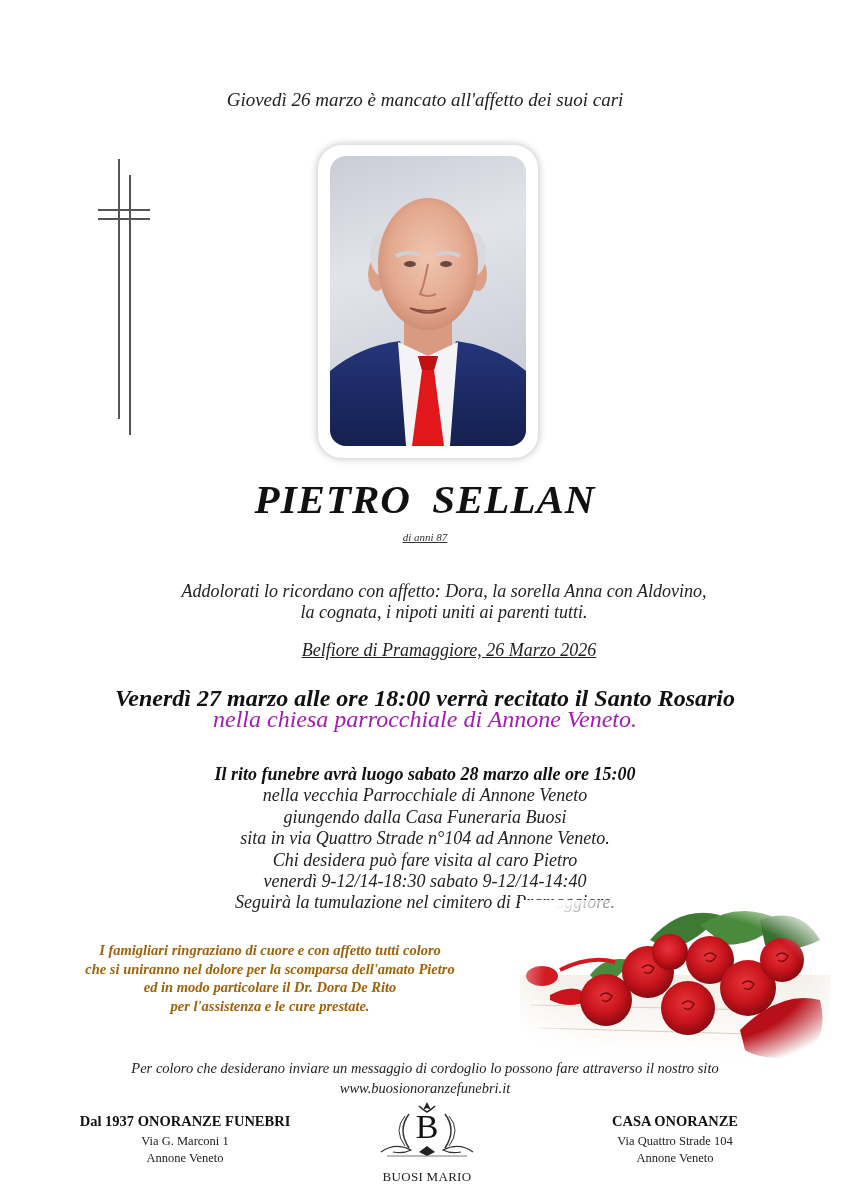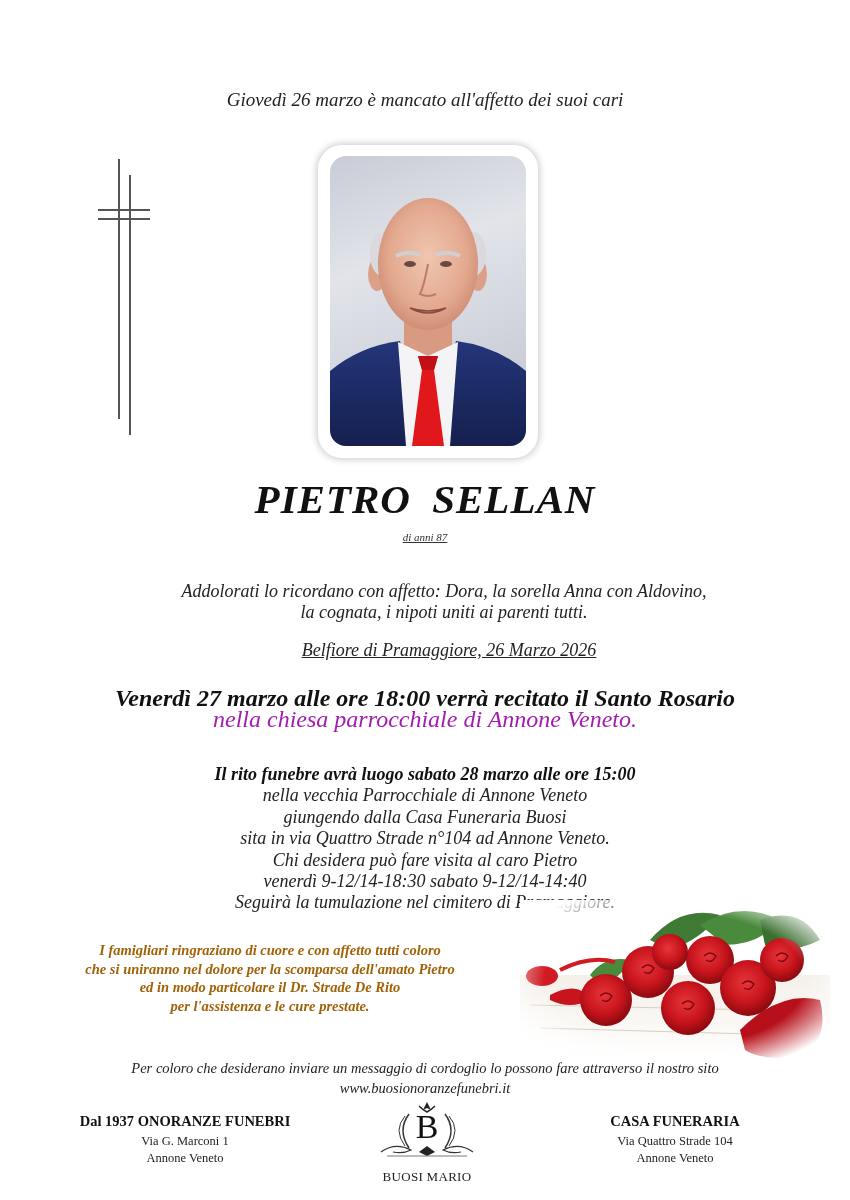--- a/index.html
+++ b/index.html
@@ -267,21 +267,21 @@
   <div class="ln">giungendo dalla Casa Funeraria Buosi</div>
   <div class="ln">sita in via Quattro Strade n°104 ad Annone Veneto.</div>
   <div class="ln">Chi desidera può fare visita al caro Pietro</div>
   <div class="ln">venerdì 9-12/14-18:30 sabato 9-12/14-14:40</div>
   <div class="ln">Seguirà la tumulazione nel cimitero di Pramaggiore.</div>
 </div>
 
 <div id="thanks">
   <div>I famigliari ringraziano di cuore e con affetto tutti coloro</div>
   <div>che si uniranno nel dolore per la scomparsa dell'amato Pietro</div>
-  <div>ed in modo particolare il Dr. Strade De Rito</div>
+  <div>ed in modo particolare il Dr. Dora De Rito</div>
   <div>per l'assistenza e le cure prestate.</div>
 </div>
 
 <div id="roses" class="abs">
   <svg width="310" height="160" viewBox="0 0 310 160" xmlns="http://www.w3.org/2000/svg">
     <defs>
       <radialGradient id="rose" cx="45%" cy="40%" r="60%">
         <stop offset="0%" stop-color="#e8343a"></stop>
         <stop offset="60%" stop-color="#c8141c"></stop>
         <stop offset="100%" stop-color="#8a0a10"></stop>
@@ -355,18 +355,18 @@
     <path d="M6 52 Q20 42 36 50 Q28 54 18 52" stroke="#333" stroke-width="1.2" fill="none"></path>
     <path d="M98 52 Q84 42 68 50 Q76 54 86 52" stroke="#333" stroke-width="1.2" fill="none"></path>
     <path d="M44 52 L52 46 L60 52 L52 56 Z" fill="#222"></path>
     <line x1="12" y1="56" x2="92" y2="56" stroke="#555" stroke-width="0.8"></line>
   </svg>
   <div id="logo-letter">B</div>
   <div id="logo-text">BUOSI MARIO</div>
 </div>
 
 <div id="footer-right" class="footer-col">
-  <div class="title">CASA FUNERARIA</div>
+  <div class="title">CASA ONORANZE</div>
   <div class="addr">
     <div>Via Quattro Strade 104</div>
     <div>Annone Veneto</div>
   </div>
 </div>
 
 </body></html>

